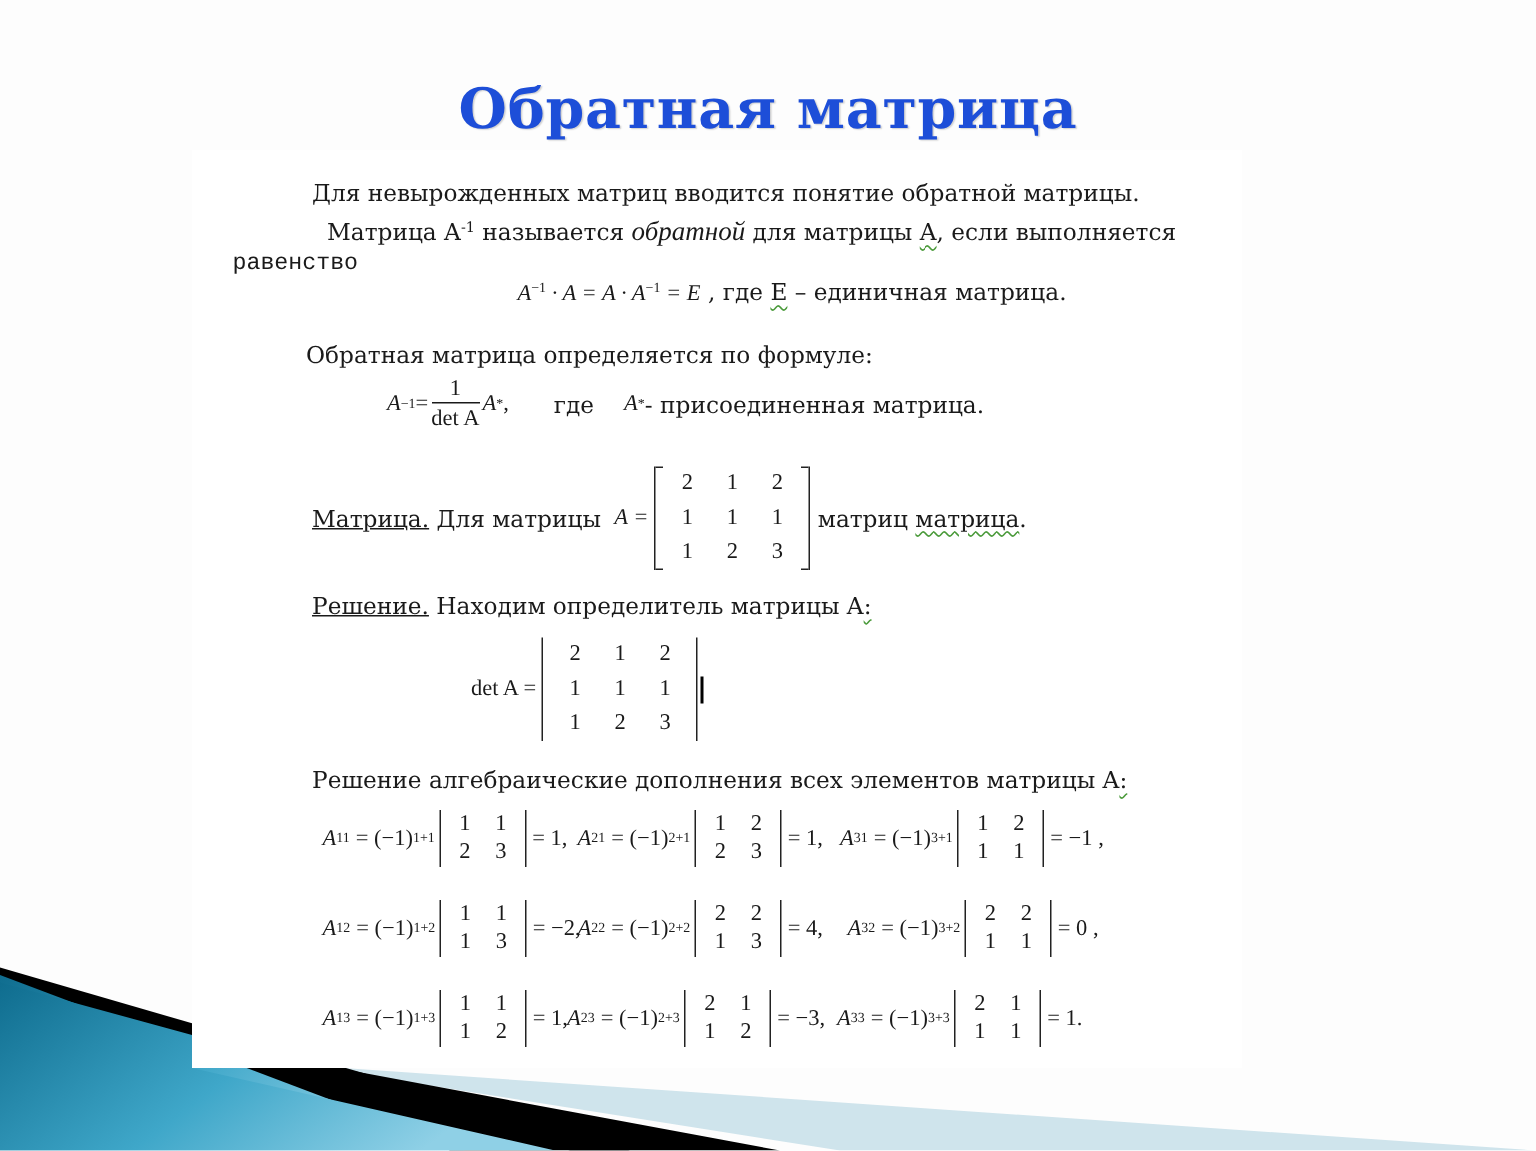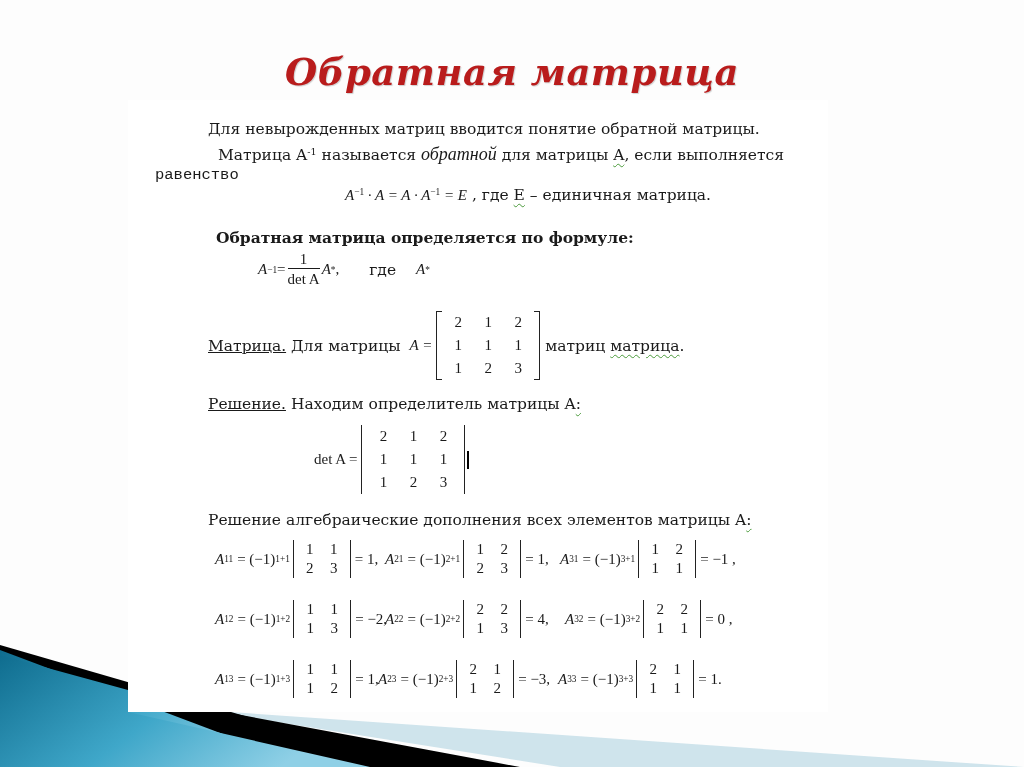--- a/index.html
+++ b/index.html
@@ -9,22 +9,22 @@
     font-family: "DejaVu Serif", "Liberation Serif", serif;
     color: #1a1a1a;
   }
   .deco { position: absolute; left: 0; top: 0; width: 1024px; height: 767px; }
   .sheet {
     position: absolute; left: 128px; top: 100px; width: 700px; height: 612px;
     background: #ffffff;
   }
   .title {
     position: absolute; left: 0; top: 50px; width: 1024px; text-align: center;
-    font-family: "DejaVu Serif", serif; font-style: italic; font-weight: bold;
-    font-size: 37px; color: #b91c1c; letter-spacing: 0.5px;
+    font-family: "DejaVu Serif", serif; font-weight: bold;
+    font-size: 37px; color: #1d4ed8; letter-spacing: 0.5px;
     text-shadow: 1px 1px 1px rgba(0,0,0,0.18);
   }
   .t {
     position: absolute; white-space: nowrap;
     font-family: "Liberation Serif", serif; font-size: 18.5px; color: #1a1a1a;
   }
   .bk { font-family: "DejaVu Serif", serif; font-size: 15.5px; }
   .m { font-family: "Liberation Serif", serif; }
   .i { font-style: italic; }
   .u { text-decoration: underline; }
@@ -77,36 +77,37 @@
 
 <div class="t bk" style="left:218px; top:144px;">
   <span>Матрица A</span><sup>-1</sup><span> называется </span><span class="m i" style="font-size:18px;text-align:center;">обратной</span><span> для матрицы </span><span class="wavy">A</span><span>, если выполняется</span>
 </div>
 <div class="t bk" style="left:155px; top:166px;font-family:Liberation Mono, monospace;">равенство</div>
 
 <div class="t" style="left:345px; top:186px; font-size:15px;">
   <span class="i">A</span><sup>−1</sup><span class="i"> · A = A · A</span><sup>−1</sup><span class="i"> = E</span><span class="bk"> , где </span><span class="bk wavy">E</span><span class="bk"> – единичная матрица.</span>
 </div>
 
-<div class="t bk" style="left:216px; top:228px;font-weight:bold;">Обратная матрица определяется по формуле:</div>
+<div class="t bk" style="left:204px; top:228px;">Обратная матрица определяется по формуле:</div>
 
 <div class="t" style="left:258px; top:250px; font-size:15px; display:flex; align-items:center;">
   <span class="i">A</span>
     <sup>−1</sup>
   <span> = </span>
   <span class="frac">
     <span class="num">1</span>
     <span class="den">det A</span>
   </span>
   <span class="i">A</span>
     <sup>*</sup>
     <span>,</span>
   <span class="bk" style="margin-left:30px;">где</span>
   <span class="i" style="margin-left:20px;">A</span>
     <sup>*</sup>
+    <span class="bk"> - присоединенная матрица.</span>
 </div>
 
 <div class="t bk" style="left:208px; top:311px; display:flex; align-items:center;">
   <span class="u">Матрица.</span>
   <span style="white-space:pre;"> Для матрицы </span>
   <span class="m i" style="font-size:15px; margin:0 4px;">A =</span>
   <span class="mat bracket m" style="font-size:15px;">
     <span>2</span>
       <span>1</span>
       <span>2</span>

